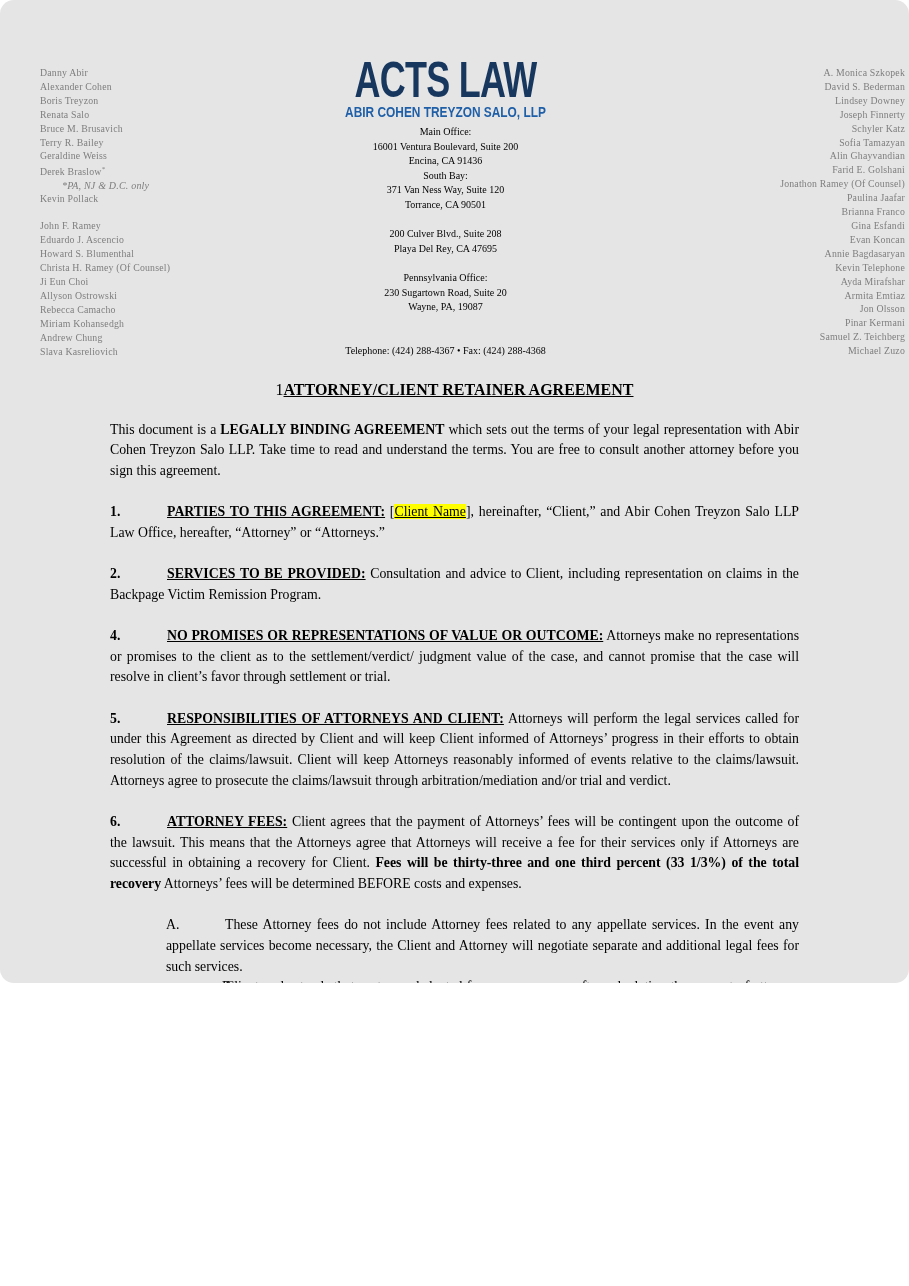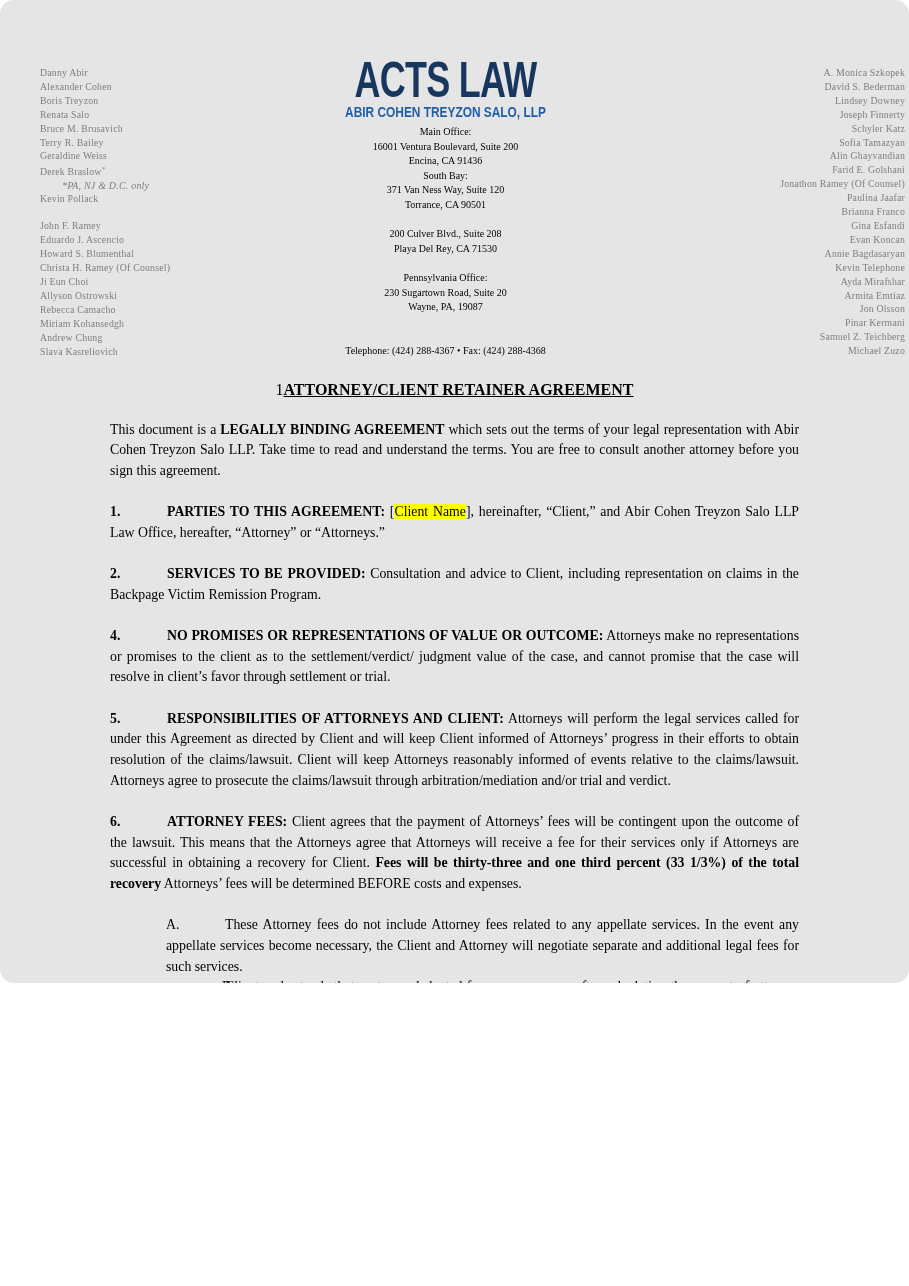--- a/index.html
+++ b/index.html
@@ -28,21 +28,21 @@
   .title .tmain{font-weight:700;text-decoration:underline;}
   
   .bodytext{width:689px;margin-left:110px;margin-top:2px;font-size:13.8px;line-height:20.7px;
             text-align:justify;}
   .para{margin-top:20.5px;}
   .para.sub-a{margin-left:56px;margin-top:20.5px;}
   .para.sub-b{text-indent:56px;margin-top:0;font-family:Liberation Serif, serif;}
   .num{display:inline-block;width:57px;}
   .sub-a .num,.sub-b .num{width:59px;}
   .b{font-weight:700;}
-  .u{}
+  .u{text-decoration:underline;}
   .hl{background:#ffff00;}
   
   .blue-bar{position:absolute;left:30px;top:1237px;width:66px;height:15px;background:#2b579a;}
 </style>
 </head>
 <body>
 
 <div class="page">
 
   <div class="header">
@@ -75,21 +75,21 @@
       <div class="logo-sub">ABIR COHEN TREYZON SALO, LLP</div>
       <div>
           <div class="line">Main Office:</div>
           <div class="line">16001 Ventura Boulevard, Suite 200</div>
           <div class="line">Encina, CA 91436</div>
           <div class="line">South Bay:</div>
           <div class="line">371 Van Ness Way, Suite 120</div>
           <div class="line">Torrance, CA 90501</div>
           <div class="spacer"></div>
           <div class="line">200 Culver Blvd., Suite 208</div>
-          <div class="line">Playa Del Rey, CA 71530</div>
+          <div class="line">Playa Del Rey, CA 47695</div>
           <div class="spacer"></div>
           <div class="line">Pennsylvania Office:</div>
           <div class="line">230 Sugartown Road, Suite 20</div>
           <div class="line">Wayne, PA, 19087</div>
           <div class="spacer"></div>
           <div class="spacer"></div>
           <div class="line">Telephone: (424) 288-4367 • Fax: (424) 288-4368</div>
         </div>
     </div>
 

